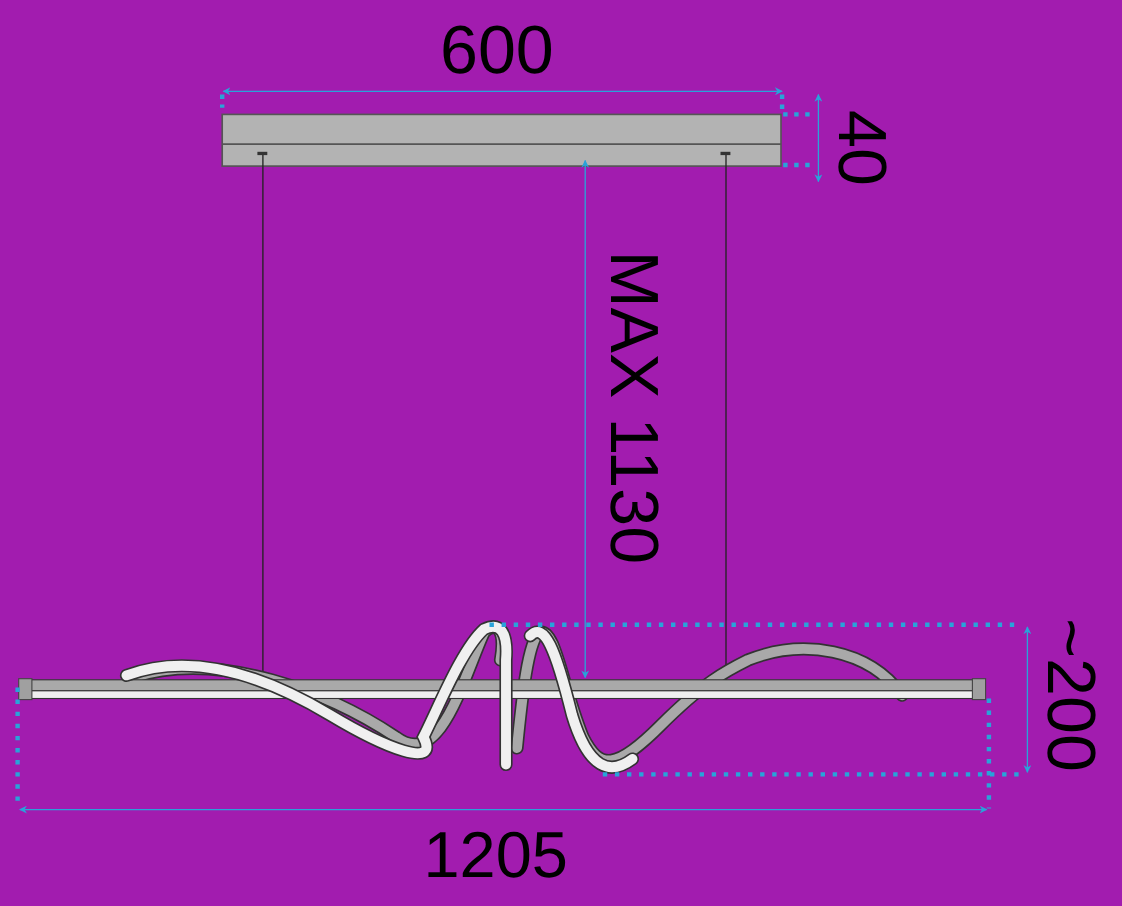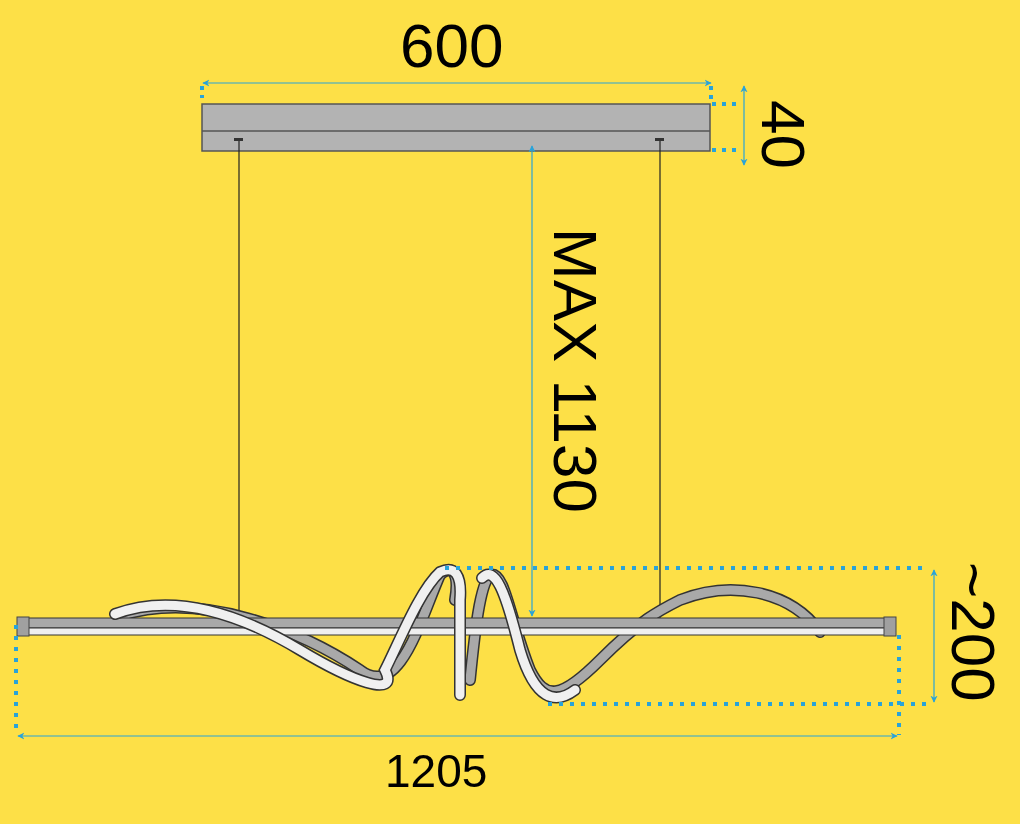--- a/index.html
+++ b/index.html
@@ -1,16 +1,16 @@
 <!DOCTYPE html>
 <html><head>
 <meta charset="utf-8">
 <style>
   html, body { margin: 0; padding: 0; background: #ffffff; }
-  #stage { position: relative; width: 1020px; height: 824px; overflow: hidden; background: #fde047; }
+  #stage { position: relative; width: 1020px; height: 824px; overflow: hidden; background: #a21caf; }
   svg { position: absolute; left: 0; top: 0; }
   .lbl { position: absolute; font-family: "Liberation Sans", sans-serif; color: #000; white-space: nowrap; line-height: 1; }
 </style>
 </head>
 <body>
 
 <div id="stage">
   <svg width="1020" height="824" viewBox="0 0 1020 824">
     <defs>
       <marker id="arrow" viewBox="0 0 10 10" refX="9" refY="5" markerWidth="6" markerHeight="6" orient="auto-start-reverse">
@@ -74,14 +74,14 @@
   </svg>
 
   <div class="lbl" style="left:400px; top:15px; font-size:62px;">600</div>
 
   <div class="lbl" style="left:748px; top:100px; font-size:62px; transform-origin:0 0; transform: translate(66px,0) rotate(90deg);">40</div>
 
   <div class="lbl" style="left:540px; top:228px; font-size:62px; transform-origin:0 0; transform: translate(66px,0) rotate(90deg);">MAX 1130</div>
 
   <div class="lbl" style="left:938px; top:562px; font-size:62px; transform-origin:0 0; transform: translate(66px,0) rotate(90deg);">~200</div>
 
-  <div class="lbl" style="left:385px; top:748px; font-size:46px;">1205</div>
+  <div class="lbl" style="left:385px; top:748px; font-size:59px;">1205</div>
 </div>
 
 </body></html>

